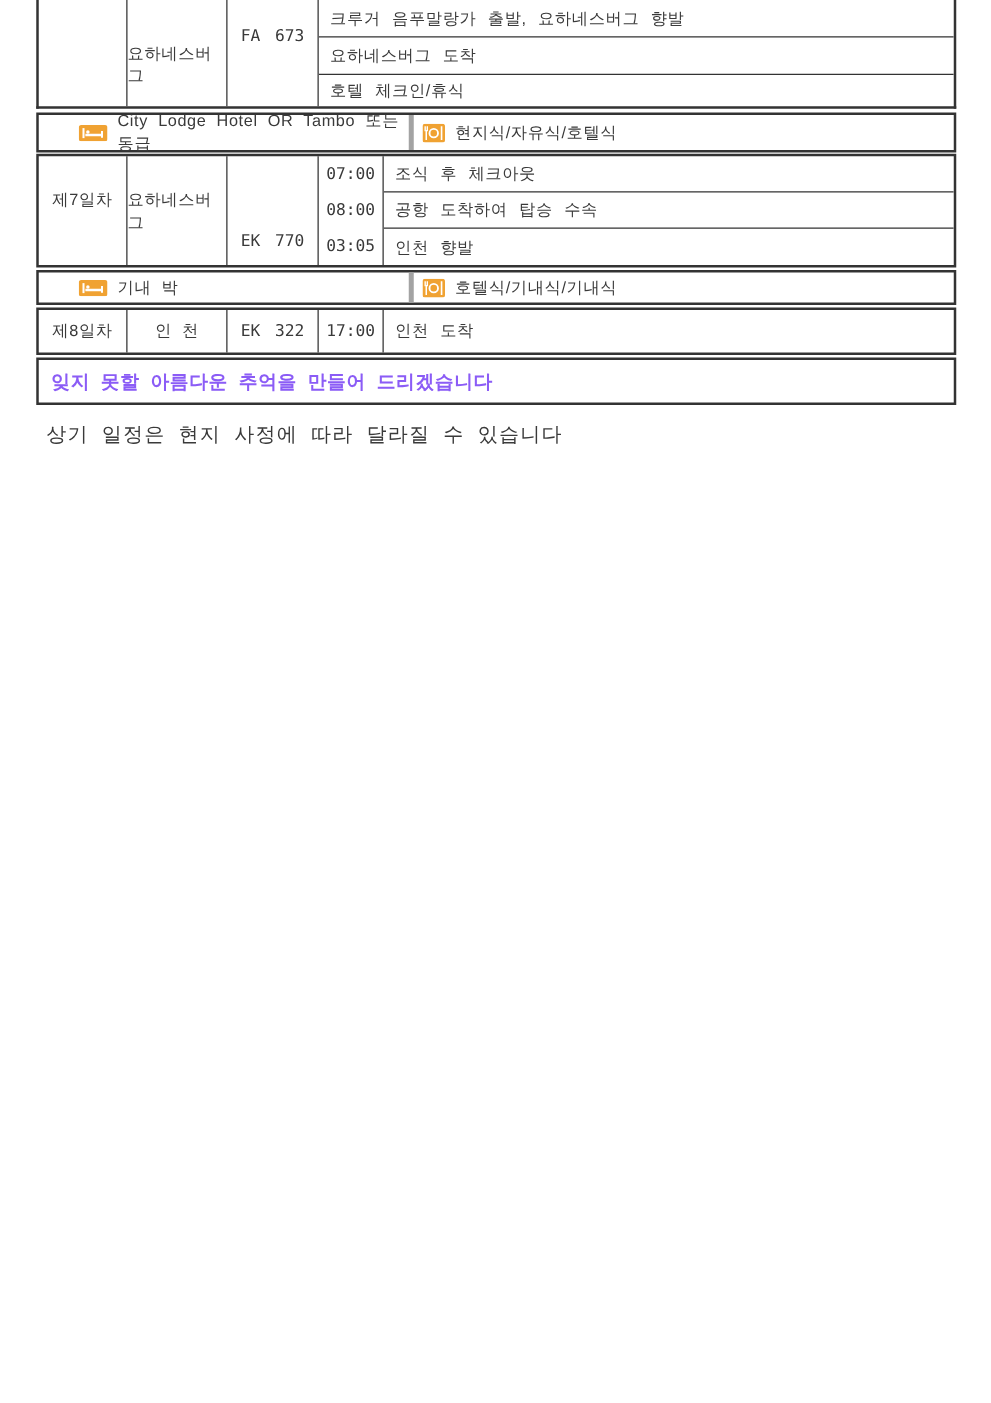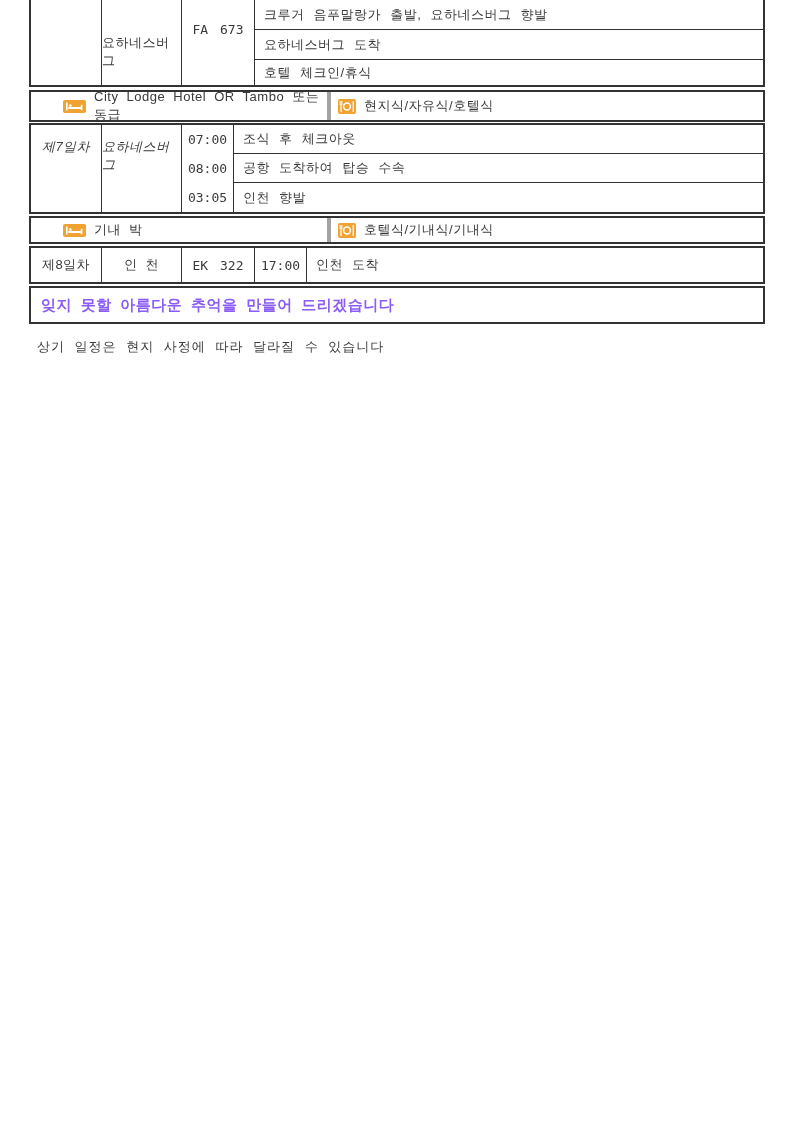--- a/index.html
+++ b/index.html
@@ -30,21 +30,21 @@
 
   
   .sec-cont { top:0; height:87px; border-top:none; }
   .sec-cont .c-place  { align-items:flex-end;   padding-bottom:15px; }
   .sec-cont .c-flight { align-items:flex-start; padding-top:22px; }
   .sec-cont .time-slot { height:30px; }
   .sec-cont .desc-row  { height:30px; }
 
   
   .sec-day7 { top:123px; height:91px; }
-  .sec-day7 .c-day, .sec-day7 .c-place { align-items:flex-start; padding-top:13px;font-style:italic; }
+  .sec-day7 .c-day, .sec-day7 .c-place { align-items:flex-start; padding-top:26px; }
   .sec-day7 .c-flight { align-items:flex-end; padding-bottom:11px; }
   .sec-day7 .time-slot { height:29px; }
   .sec-day7 .desc-row  { height:29px; }
 
   
   .sec-day8 { top:246px; height:38px; }
   .sec-day8 .c-day, .sec-day8 .c-place, .sec-day8 .c-flight { align-items:center; }
   .sec-day8 .time-slot { flex:1; }
   .sec-day8 .desc-row  { flex:1; border-bottom:none; }
 
@@ -54,21 +54,21 @@
   .hotel-left  { width:276px; border-right:4px solid #a3a3a3; display:flex; align-items:center;
                  padding-left:8px; gap:8px;margin-left:24px; }
   .hotel-right { flex:1; display:flex; align-items:center; padding-left:7px; gap:8px; }
   .icon-box { display:inline-flex; flex:none; align-items:center; }
 
   
   .closing-row { top:286px; height:38px; display:flex; align-items:center; padding-left:10px; }
   .closing-text { color:#8b5cf6; font-weight:bold; font-size:15px; letter-spacing:0.5px; word-spacing:4px; }
 
   
-  .footnote { position:absolute; left:37px; top:338px; font-size:13px; color:#3a3a3a;
+  .footnote { position:absolute; left:37px; top:338px; font-size:16px; color:#3a3a3a;
               letter-spacing:1px; word-spacing:5px; }
 </style>
 </head>
 <body>
 
 <div class="page">
 
   <div class="block sec-cont">
     <div class="cols">
       <div class="col c-day">
@@ -125,20 +125,23 @@
   </div>
 
   <div class="block sec-day7">
     <div class="cols">
       <div class="col c-day">
         <span class="cell-text">제7일차</span>
       </div>
       <div class="col c-place">
         <span class="cell-text">요하네스버그</span>
       </div>
+      <div class="col c-flight">
+        <span class="cell-text mono">EK 770</span>
+      </div>
       <div class="col c-time">
         <div class="time-slot mono">07:00</div>
         <div class="time-slot mono">08:00</div>
         <div class="time-slot mono">03:05</div>
       </div>
       <div class="col c-desc">
         <div class="desc-row">
           <span>조식 후 체크아웃</span>
         </div>
         <div class="desc-row">

